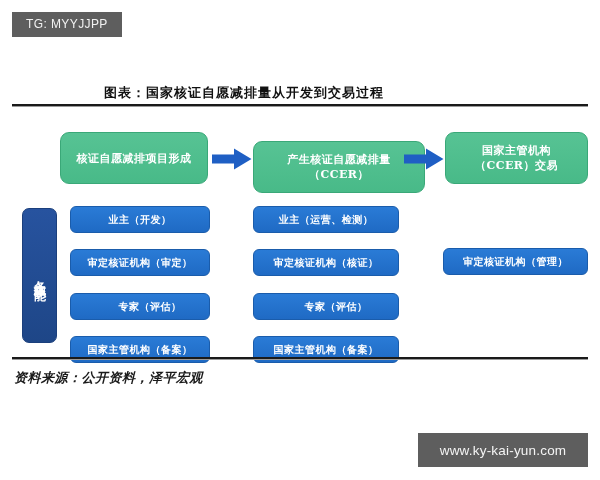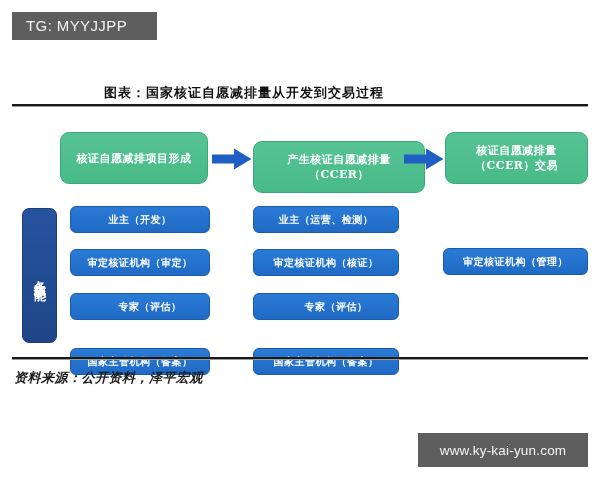--- a/index.html
+++ b/index.html
@@ -15,23 +15,23 @@
     position: relative;
   }
 
   
   #tg-badge {
     position: absolute;
     left: 12px;
     top: 12px;
     background: #5e5e5e;
     color: #f2f2f2;
-    font-size: 15px;
+    font-size: 12px;
     letter-spacing: 0.4px;
-    padding: 6px 30px 7px 14px;
+    padding: 6px 14px 7px 14px;
     line-height: 1;
     white-space: nowrap;
   }
 
   
   #figure-title {
     position: absolute;
     left: 0;
     top: 84px;
     width: 488px;
@@ -167,21 +167,21 @@
     box-sizing: border-box;
     white-space: nowrap;
   }
   .col-0 { left: 70px;  width: 140px; }
   .col-1 { left: 253px; width: 146px; }
   .col-2 { left: 443px; width: 145px; }
 
   .row-0 { top: 88px; }
   .row-1 { top: 131px; }
   .row-2 { top: 175px; padding-left: 20px; }
-  .row-3 { top: 230px; }
+  .row-3 { top: 218px; }
 
   .c2-row-0 { top: 130px; }
   .c2-row-1 { top: 175px; }
 </style>
 </head>
 <body>
 
 <div id="tg-badge">TG: MYYJJPP</div>
 
 <div id="figure-title">图表：国家核证自愿减排量从开发到交易过程</div>
@@ -198,21 +198,21 @@
   </div>
 
   <div class="stage-box" id="stage-1">产生核证自愿减排量（CCER）</div>
 
   <div class="stage-arrow" id="arrow-1">
     <svg width="40" height="22" viewBox="0 0 40 22" xmlns="http://www.w3.org/2000/svg">
       <polygon points="0,6.5 22,6.5 22,0.5 39.5,11 22,21.5 22,15.5 0,15.5" fill="#1f5fc4"></polygon>
     </svg>
   </div>
 
-  <div class="stage-box" id="stage-2">核证自愿减排量（CCER）交易</div>
+  <div class="stage-box" id="stage-2">国家主管机构（CCER）交易</div>
 
   <div id="roles-label">各主体职能</div>
 
   <div class="role-box col-0 row-0">业主（开发）</div>
   <div class="role-box col-0 row-1">审定核证机构（审定）</div>
   <div class="role-box col-0 row-2">专家（评估）</div>
   <div class="role-box col-0 row-3">国家主管机构（备案）</div>
 
   <div class="role-box col-1 row-0">业主（运营、检测）</div>
   <div class="role-box col-1 row-1">审定核证机构（核证）</div>

